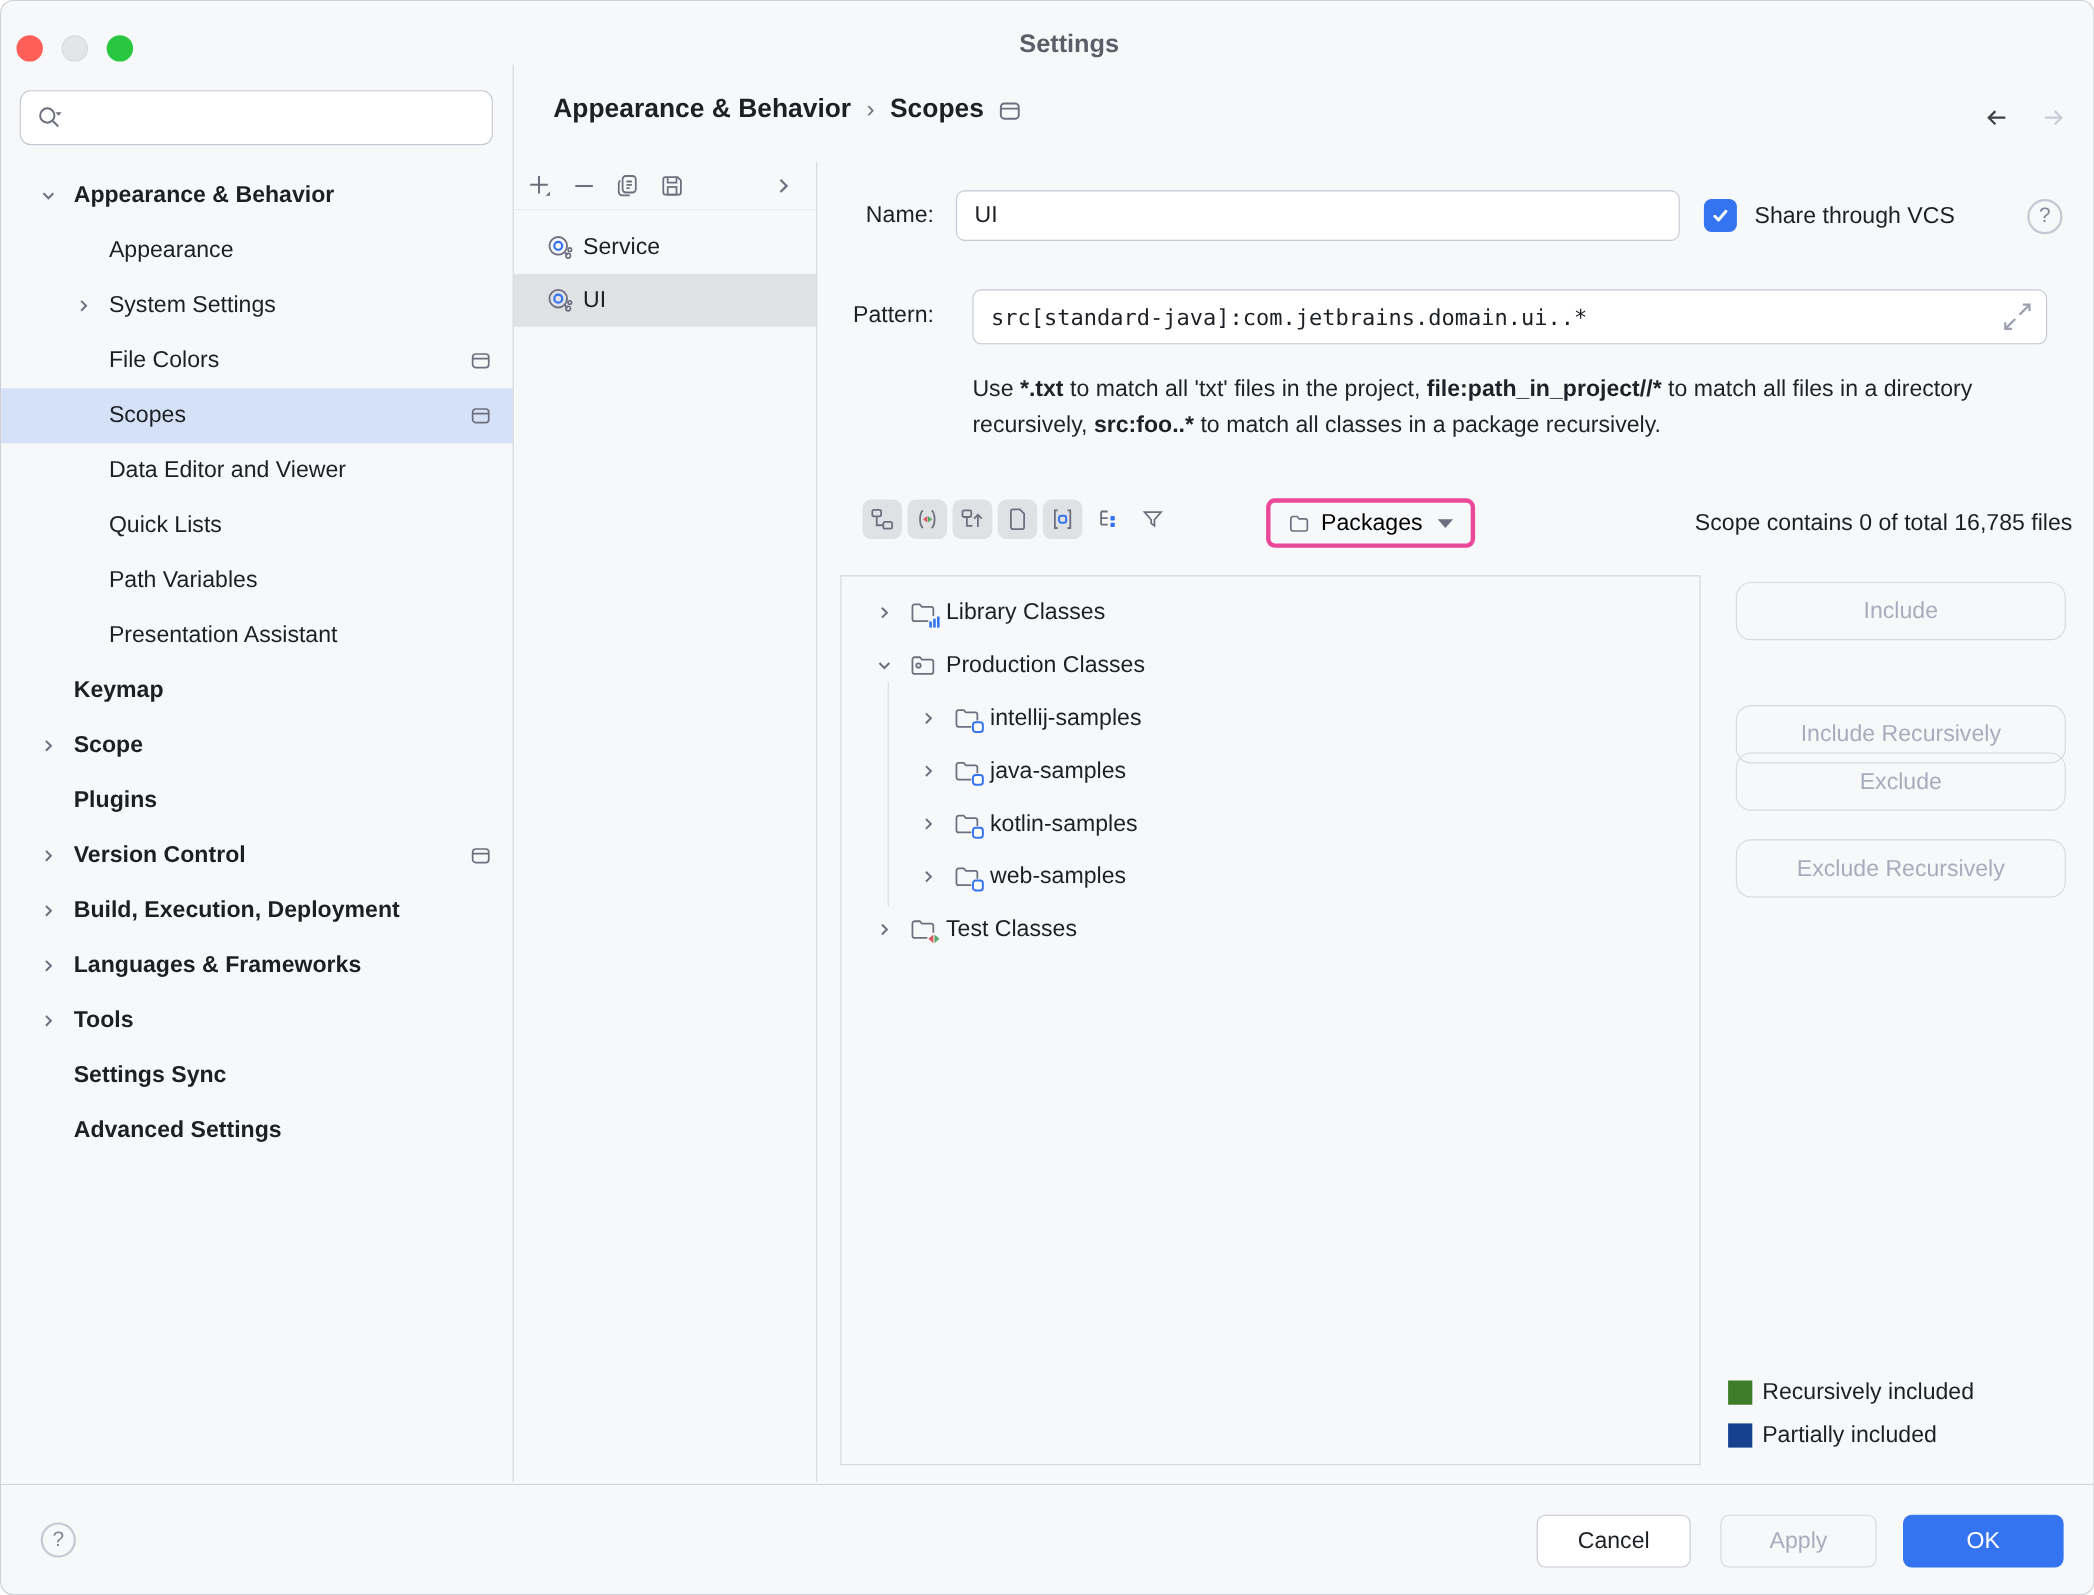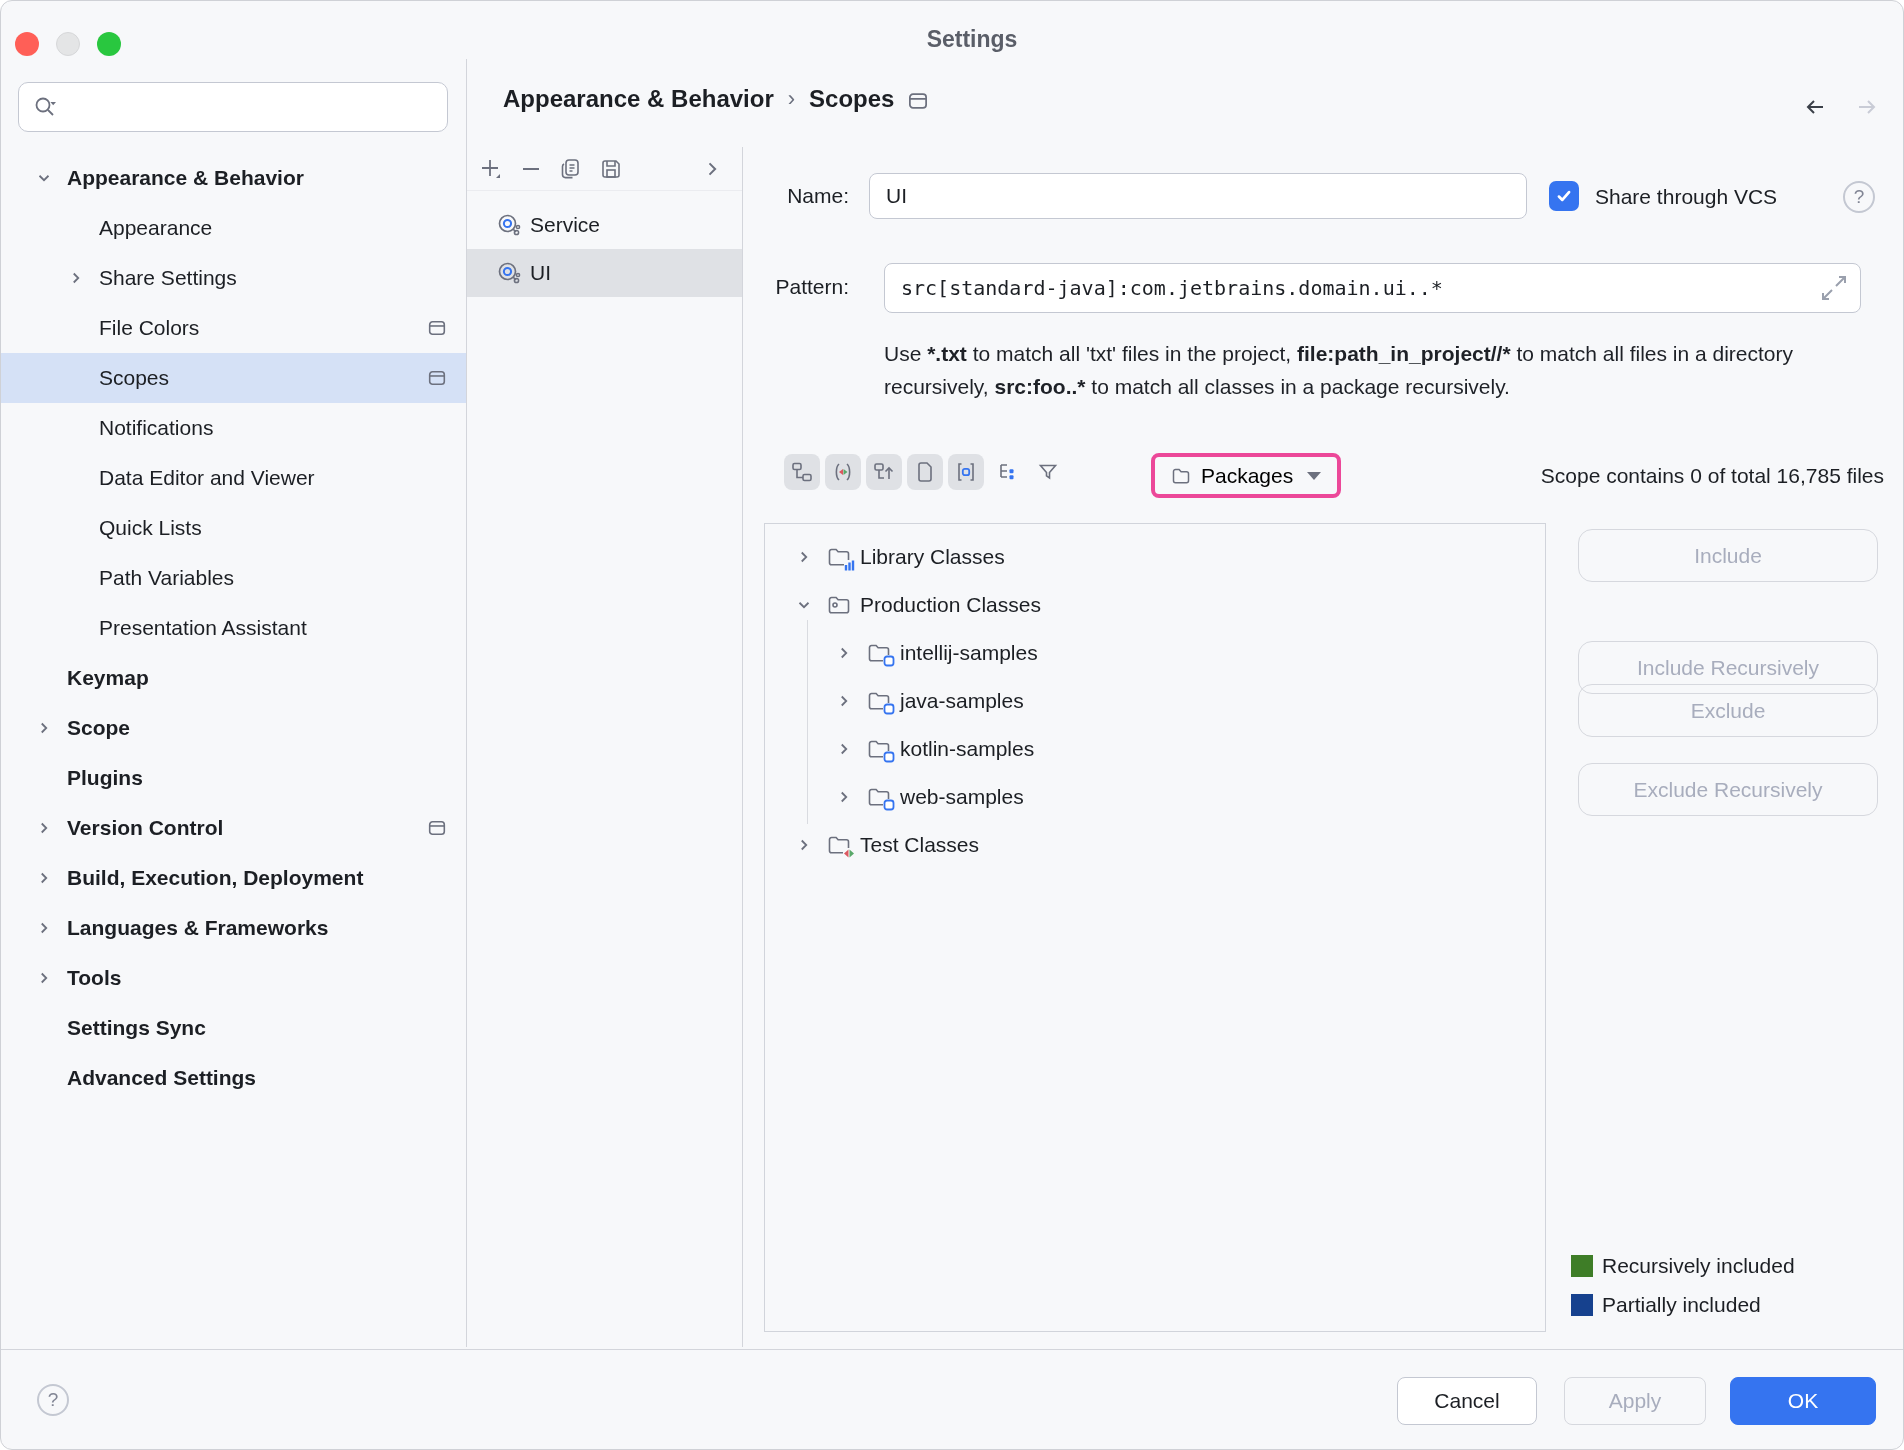--- a/index.html
+++ b/index.html
@@ -126,21 +126,21 @@
       <div class="nav-row lvl1">
           <span class="chev"></span>
           <span class="lbl">Appearance</span>
         </div>
       <div class="nav-row lvl1">
         <span class="chev">
             <svg width="18" height="18" viewBox="0 0 16 16" fill="none" stroke="#6c707e" stroke-width="1.6">
               <path d="M6 4 l4 4 -4 4"></path>
             </svg>
           </span>
-        <span class="lbl">Share Settings</span>
+        <span class="lbl">System Settings</span>
       </div>
       <div class="nav-row lvl1">
           <span class="chev"></span>
           <span class="lbl">File Colors</span>
         <span class="badge">
             <svg width="18" height="16" viewBox="0 0 16 14" fill="none" stroke="#6c707e" stroke-width="1.4">
               <rect x="1.5" y="1.5" width="13" height="11" rx="2.5"></rect>
               <line x1="1.5" y1="5.2" x2="14.5" y2="5.2"></line>
             </svg>
           </span>
@@ -148,24 +148,20 @@
       <div class="nav-row lvl1 sel">
           <span class="chev"></span>
           <span class="lbl">Scopes</span>
         <span class="badge">
             <svg width="18" height="16" viewBox="0 0 16 14" fill="none" stroke="#6c707e" stroke-width="1.4">
               <rect x="1.5" y="1.5" width="13" height="11" rx="2.5"></rect>
               <line x1="1.5" y1="5.2" x2="14.5" y2="5.2"></line>
             </svg>
           </span>
       </div>
-      <div class="nav-row lvl1">
-          <span class="chev"></span>
-          <span class="lbl">Notifications</span>
-        </div>
       <div class="nav-row lvl1">
           <span class="chev"></span>
           <span class="lbl">Data Editor and Viewer</span>
         </div>
       <div class="nav-row lvl1">
           <span class="chev"></span>
           <span class="lbl">Quick Lists</span>
         </div>
       <div class="nav-row lvl1">
           <span class="chev"></span>

